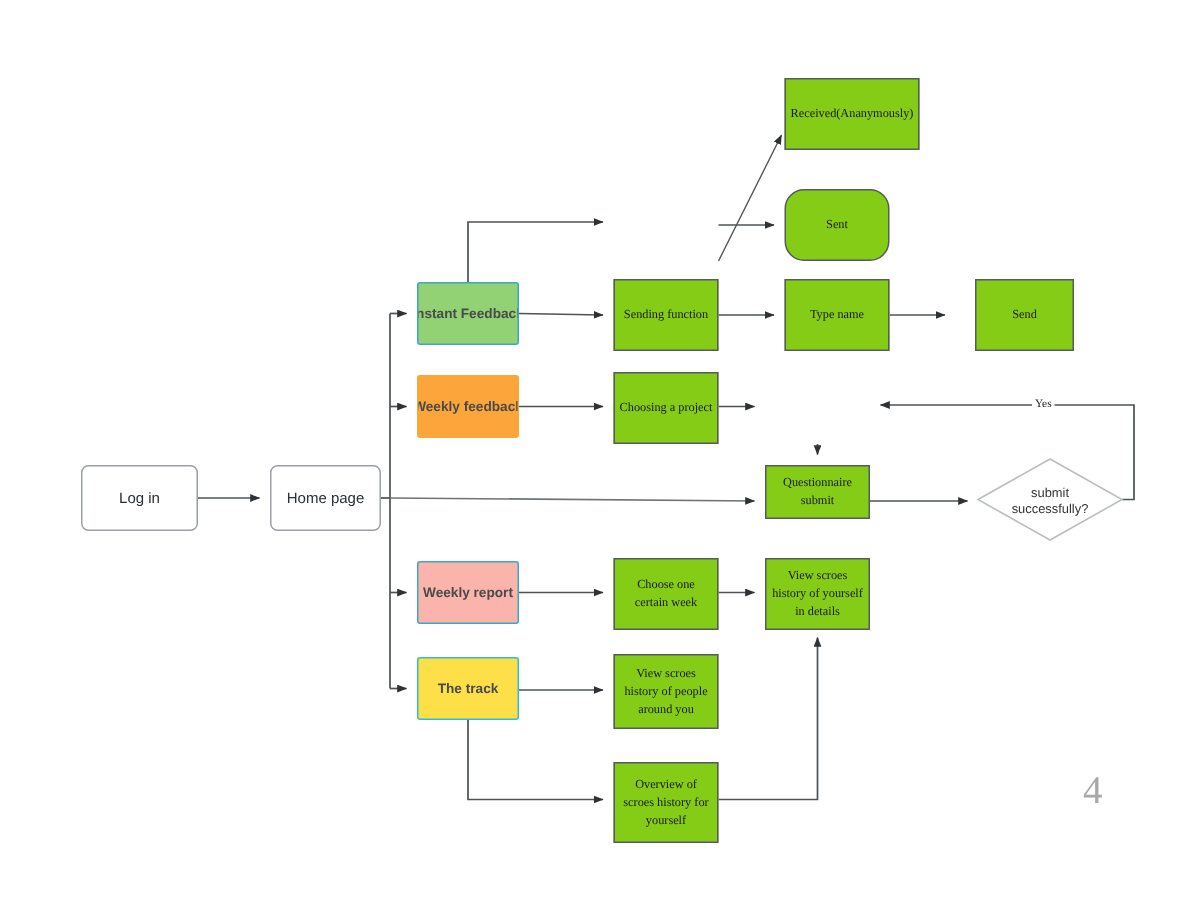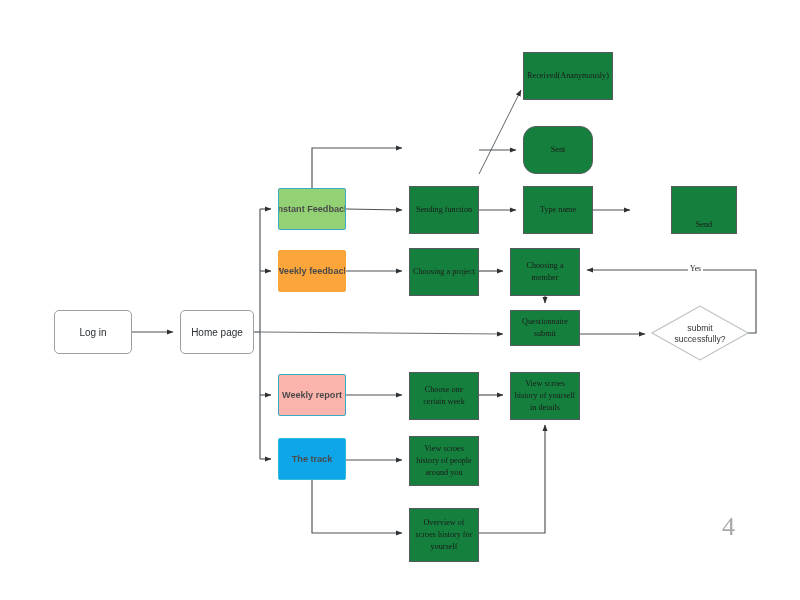--- a/index.html
+++ b/index.html
@@ -50,21 +50,21 @@
   .node {
     position: absolute;
     box-sizing: border-box;
     display: flex;
     align-items: center;
     justify-content: center;
     text-align: center;
     overflow: hidden;
   }
   .node-plain {
-    background: #15803d;
+    background: #84cc16;
     border: 1px solid #555b5e;
     font-family: "Liberation Serif", serif;
     font-size: 8.2px;
     color: #1a1a1a;
     line-height: 1.45;
     padding: 2px 3px;
   }
   .node-rounded {
     background: #ffffff;
     border: 1px solid #9aa0a4;
@@ -77,21 +77,21 @@
     font-family: "Liberation Sans", sans-serif;
     font-size: 9.1px;
     font-weight: bold;
     color: #4a4a4a;
     border-radius: 2px;
     white-space: nowrap;
   }
   .node-green  { background: #92d174; border: 1px solid #3aa9c4; }
   .node-orange { background: #fca53a; border: 1px solid #fca53a; }
   .node-pink   { background: #fab4ab; border: 1px solid #3aa9c4; }
-  .node-cyan   { background: #0ea5e9; border: 1px solid #2cbcdc; }
+  .node-cyan   { background: #fde047; border: 1px solid #2cbcdc; }
   .decision-label {
     position: absolute;
     display: flex;
     align-items: center;
     justify-content: center;
     text-align: center;
     font-family: "Liberation Sans", sans-serif;
     font-size: 8.6px;
     color: #333333;
     line-height: 1.3;
@@ -209,31 +209,28 @@
   </div>
 
   <div class="node node-plain" style="left:409px; top:186px; width:70px; height:48px;">
     <span>Sending function</span>
   </div>
 
   <div class="node node-plain" style="left:523px; top:186px; width:70px; height:48px;">
     <span>Type name</span>
   </div>
 
-  <div class="node node-plain" style="left:671px; top:186px; width:66px; height:48px;align-items:flex-end;">
+  <div class="node node-plain" style="left:650px; top:186px; width:66px; height:48px;">
     <span>Send</span>
   </div>
 
   <div class="node node-plain" style="left:409px; top:248px; width:70px; height:48px;">
     <span>Choosing a project</span>
   </div>
 
-  <div class="node node-plain" style="left:510px; top:248px; width:70px; height:48px;">
-    <span>Choosing a member</span>
-  </div>
 
   <div class="node node-plain" style="left:510px; top:310px; width:70px; height:36px;">
     <span>Questionnaire submit</span>
   </div>
 
   <div class="decision-label" style="left:664px; top:318px; width:72px; height:32px;">
     <span>submit successfully?</span>
   </div>
 
   <div class="node node-plain" style="left:409px; top:372px; width:70px; height:48px;">

